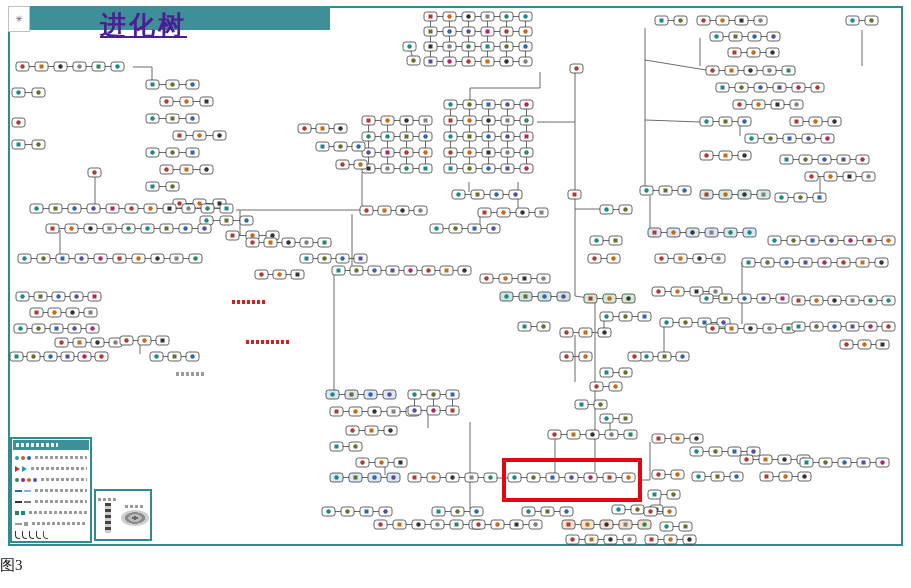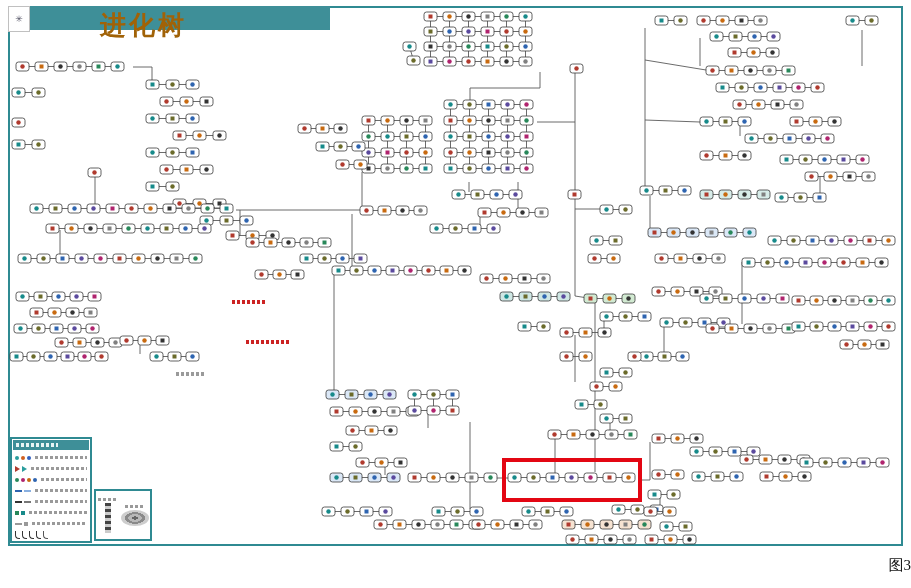--- a/index.html
+++ b/index.html
@@ -1,40 +1,40 @@
 <!DOCTYPE html>
 <html><head>
 <meta charset="utf-8">
 <style>
   html,body { margin:0; padding:0; background:#ffffff; }
   body { width:911px; height:588px; position:relative; font-family:"Liberation Sans", sans-serif; overflow:hidden; }
   .frame { position:absolute; left:8px; top:6px; width:895px; height:540px; border:2px solid #2f8a92; background:#ffffff; box-sizing:border-box; }
   #tree-svg { position:absolute; left:0; top:0; }
   .header-bar { position:absolute; left:8px; top:6px; width:322px; height:24px; background:#3e8f98; }
   .corner-box { position:absolute; left:8px; top:6px; width:22px; height:26px; background:#ffffff; border:1px solid #c0c0c0; box-sizing:border-box; display:flex; align-items:center; justify-content:center; font-size:9px; color:#556; }
-  .title { position:absolute; left:100px; top:8px; font-size:26px; font-weight:bold; color:#a16207; letter-spacing:3px; }
+  .title { position:absolute; left:100px; top:8px; font-size:26px; font-weight:bold; color:#4c1d95; letter-spacing:3px;text-decoration:underline; }
   .highlight { position:absolute; left:502px; top:458px; width:140px; height:44px; border:4px solid #e30613; box-sizing:border-box; }
   .ann { position:absolute; height:4px; background:repeating-linear-gradient(90deg, currentColor 0 3px, transparent 3px 5px); }
   .legend { position:absolute; left:10px; top:437px; width:82px; height:106px; border:2px solid #2f8a92; box-sizing:border-box; background:#fff; }
   .legend-title { height:10px; background:#3e8f98; margin:1px; display:flex; align-items:center; padding-left:3px; }
   .legend-title .textbar { background:repeating-linear-gradient(90deg,#e8f4f4 0 3px,transparent 3px 5px); width:42px; height:4px; flex:none; margin:0; }
   .legend-row { display:flex; align-items:center; gap:2px; padding:2px 3px 0 3px; height:9px; }
   .g { display:inline-block; flex:none; }
   .g-dot { width:4px; height:4px; border-radius:50%; }
   .g-square { width:4px; height:4px; }
   .g-dash { width:7px; height:2px; }
   .g-arrow { width:0; height:0; border-left:5px solid; border-top:3px solid transparent; border-bottom:3px solid transparent; }
   .g-hook { width:4px; height:7px; border-left:1.5px solid; border-bottom:1.5px solid; border-radius:0 0 0 4px; border-color:#333; }
   .textbar { height:3.5px; background:repeating-linear-gradient(90deg,#9a9a9a 0 3px,transparent 3px 5px); flex:1; margin-left:2px; }
   .scalebox { position:absolute; left:94px; top:489px; width:58px; height:52px; border:2px solid #2f8a92; box-sizing:border-box; background:#fff; display:flex; align-items:center; justify-content:space-around; }
   .scol { display:flex; flex-direction:column; align-items:center; gap:2px; }
   .tb-s { width:20px; height:3px; flex:none; margin:0; }
   .scalebar { width:6px; height:30px; background:repeating-linear-gradient(180deg,#444 0 3px,#ccc 3px 6px); }
   .disc { width:28px; height:16px; border-radius:50%; background:radial-gradient(ellipse at 50% 50%, #666 0 3px, #b8b8b8 3px 7px, #8a8a8a 7px 10px, #cdcdcd 10px); }
-  .caption { position:absolute; left:0; top:556px; width:911px; text-align:right; font-family:"Liberation Serif", serif; font-size:15px; color:#111; }
+  .caption { position:absolute; left:0; top:556px; width:911px; text-align:left; font-family:"Liberation Serif", serif; font-size:15px; color:#111; }
 </style>
 </head>
 <body>
 
 <div class="frame"></div>
 
 <svg id="tree-svg" width="911" height="546" viewBox="0 0 911 546">
     <polyline points="133,67 152,67 152,82" fill="none" stroke="#5a5a5a" stroke-width="0.9"></polyline>
     <polyline points="240,236 240,210" fill="none" stroke="#5a5a5a" stroke-width="0.9"></polyline>
     <polyline points="540,72 540,88 470,88 470,102" fill="none" stroke="#5a5a5a" stroke-width="0.9"></polyline>

